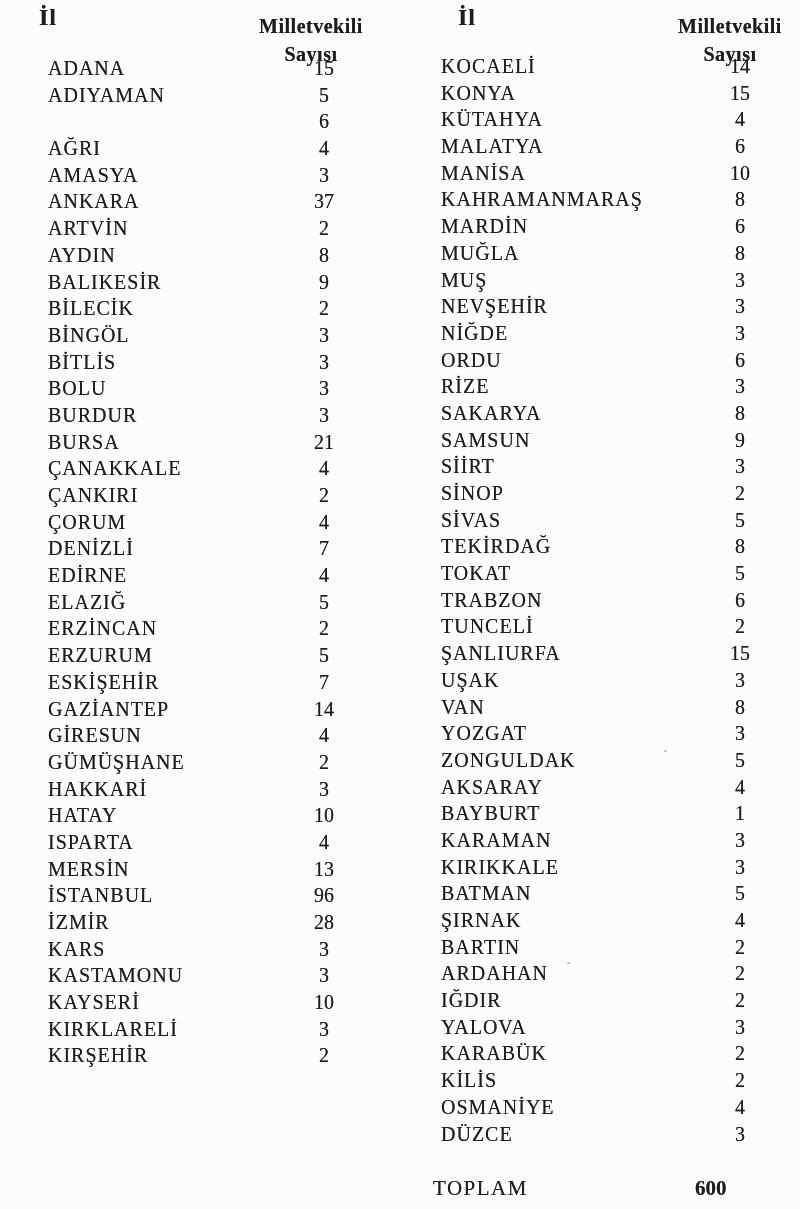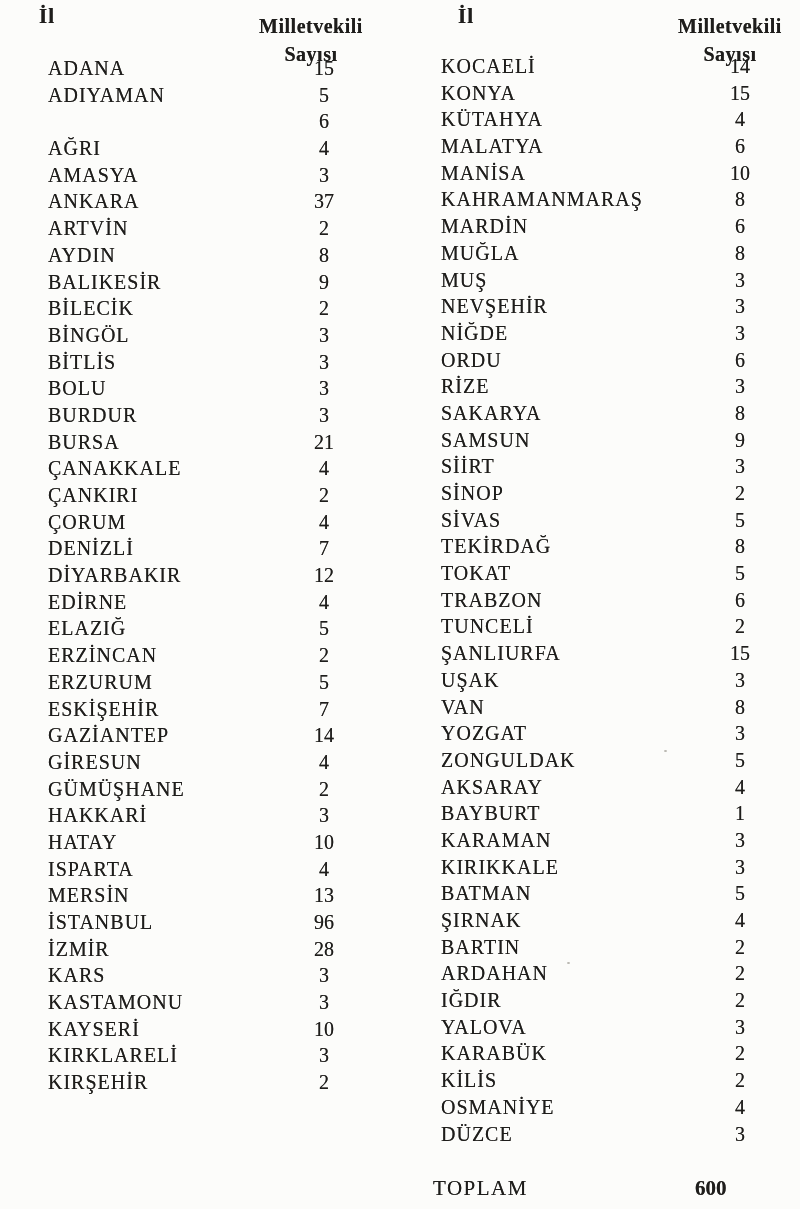--- a/index.html
+++ b/index.html
@@ -16,21 +16,21 @@
     text-shadow: 0 0 0.6px rgba(40,38,35,0.75);
   }
   .column { position: absolute; top: 0; }
   #left-col  { left: 35px;  width: 350px; }
   #right-col { left: 428px; width: 350px; }
 
   .header-il {
     position: absolute;
     top: 4px;
     font-weight: bold;
-    font-size: 21px;
+    font-size: 24px;
     letter-spacing: 1px;
   }
   #left-col  .header-il { left: 4px; }
   #right-col .header-il { left: 30px; }
 
   .header-mv {
     position: absolute;
     top: 12px;
     width: 160px;
     text-align: center;
@@ -172,24 +172,20 @@
         </div>
         <div class="row">
           <span class="il">ÇORUM</span>
           <span class="num">4</span>
         </div>
         <div class="row">
           <span class="il">DENİZLİ</span>
           <span class="num">7</span>
         </div>
         <div class="row">
-          <span class="il">DİYARBAKIR</span>
-          <span class="num">12</span>
-        </div>
-        <div class="row">
           <span class="il">EDİRNE</span>
           <span class="num">4</span>
         </div>
         <div class="row">
           <span class="il">ELAZIĞ</span>
           <span class="num">5</span>
         </div>
         <div class="row">
           <span class="il">ERZİNCAN</span>
           <span class="num">2</span>

